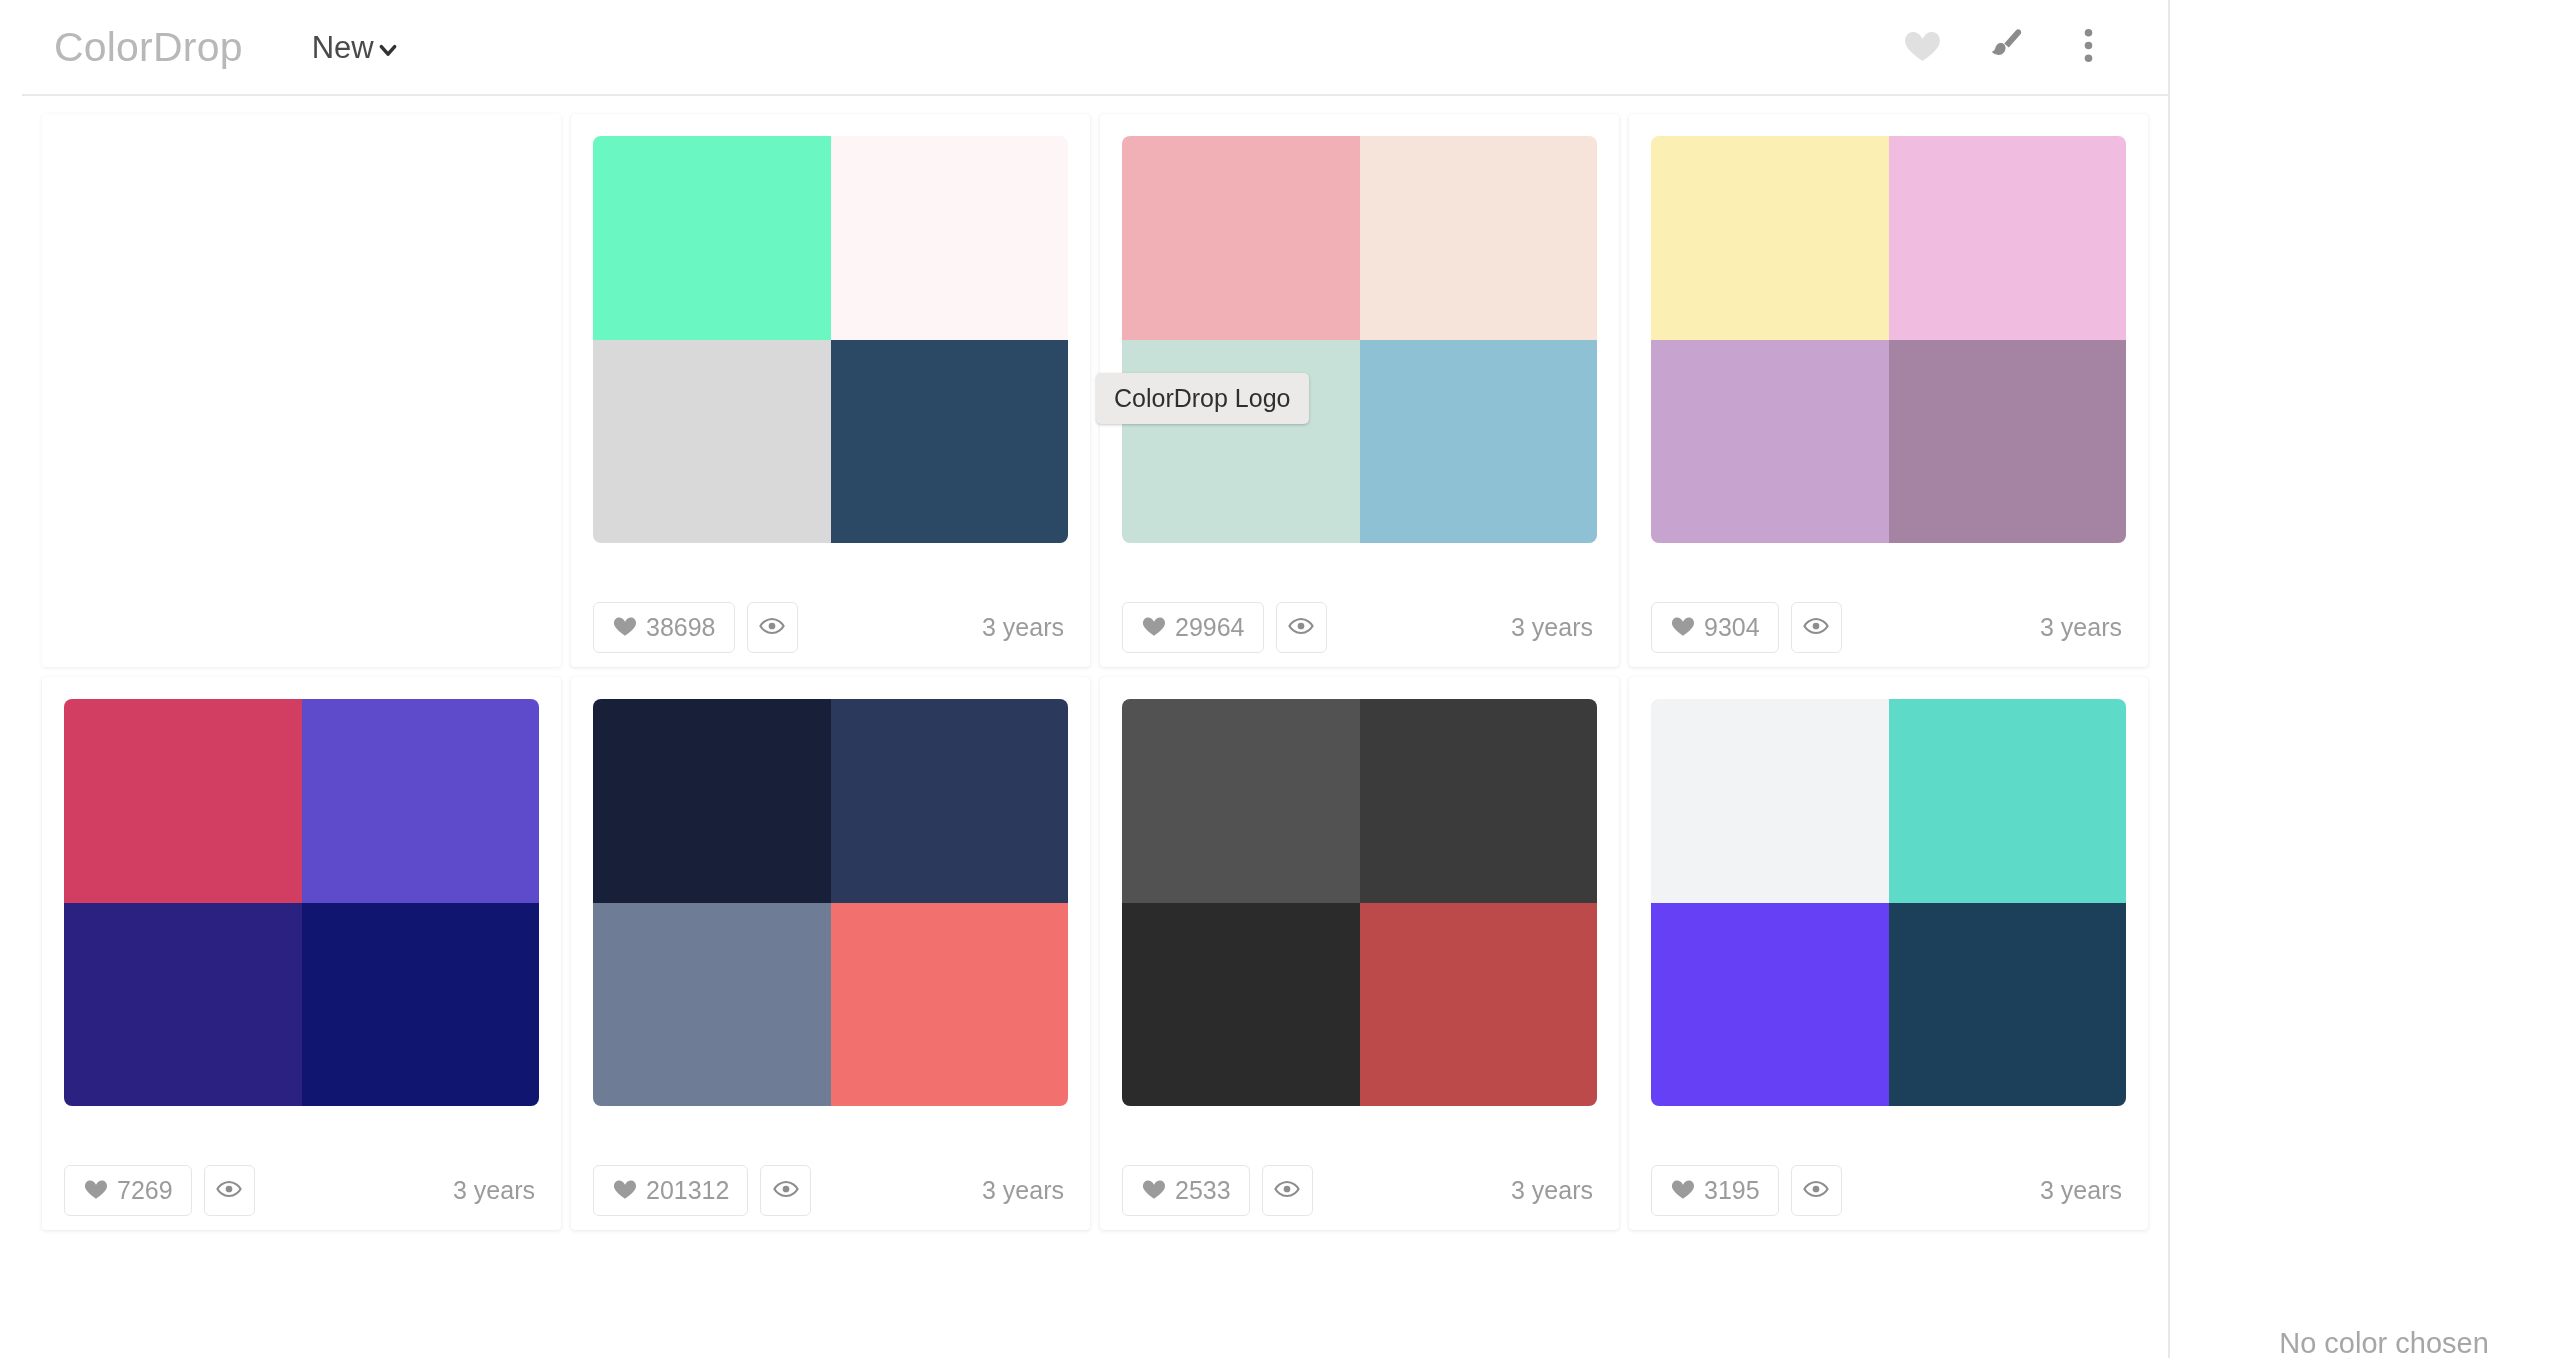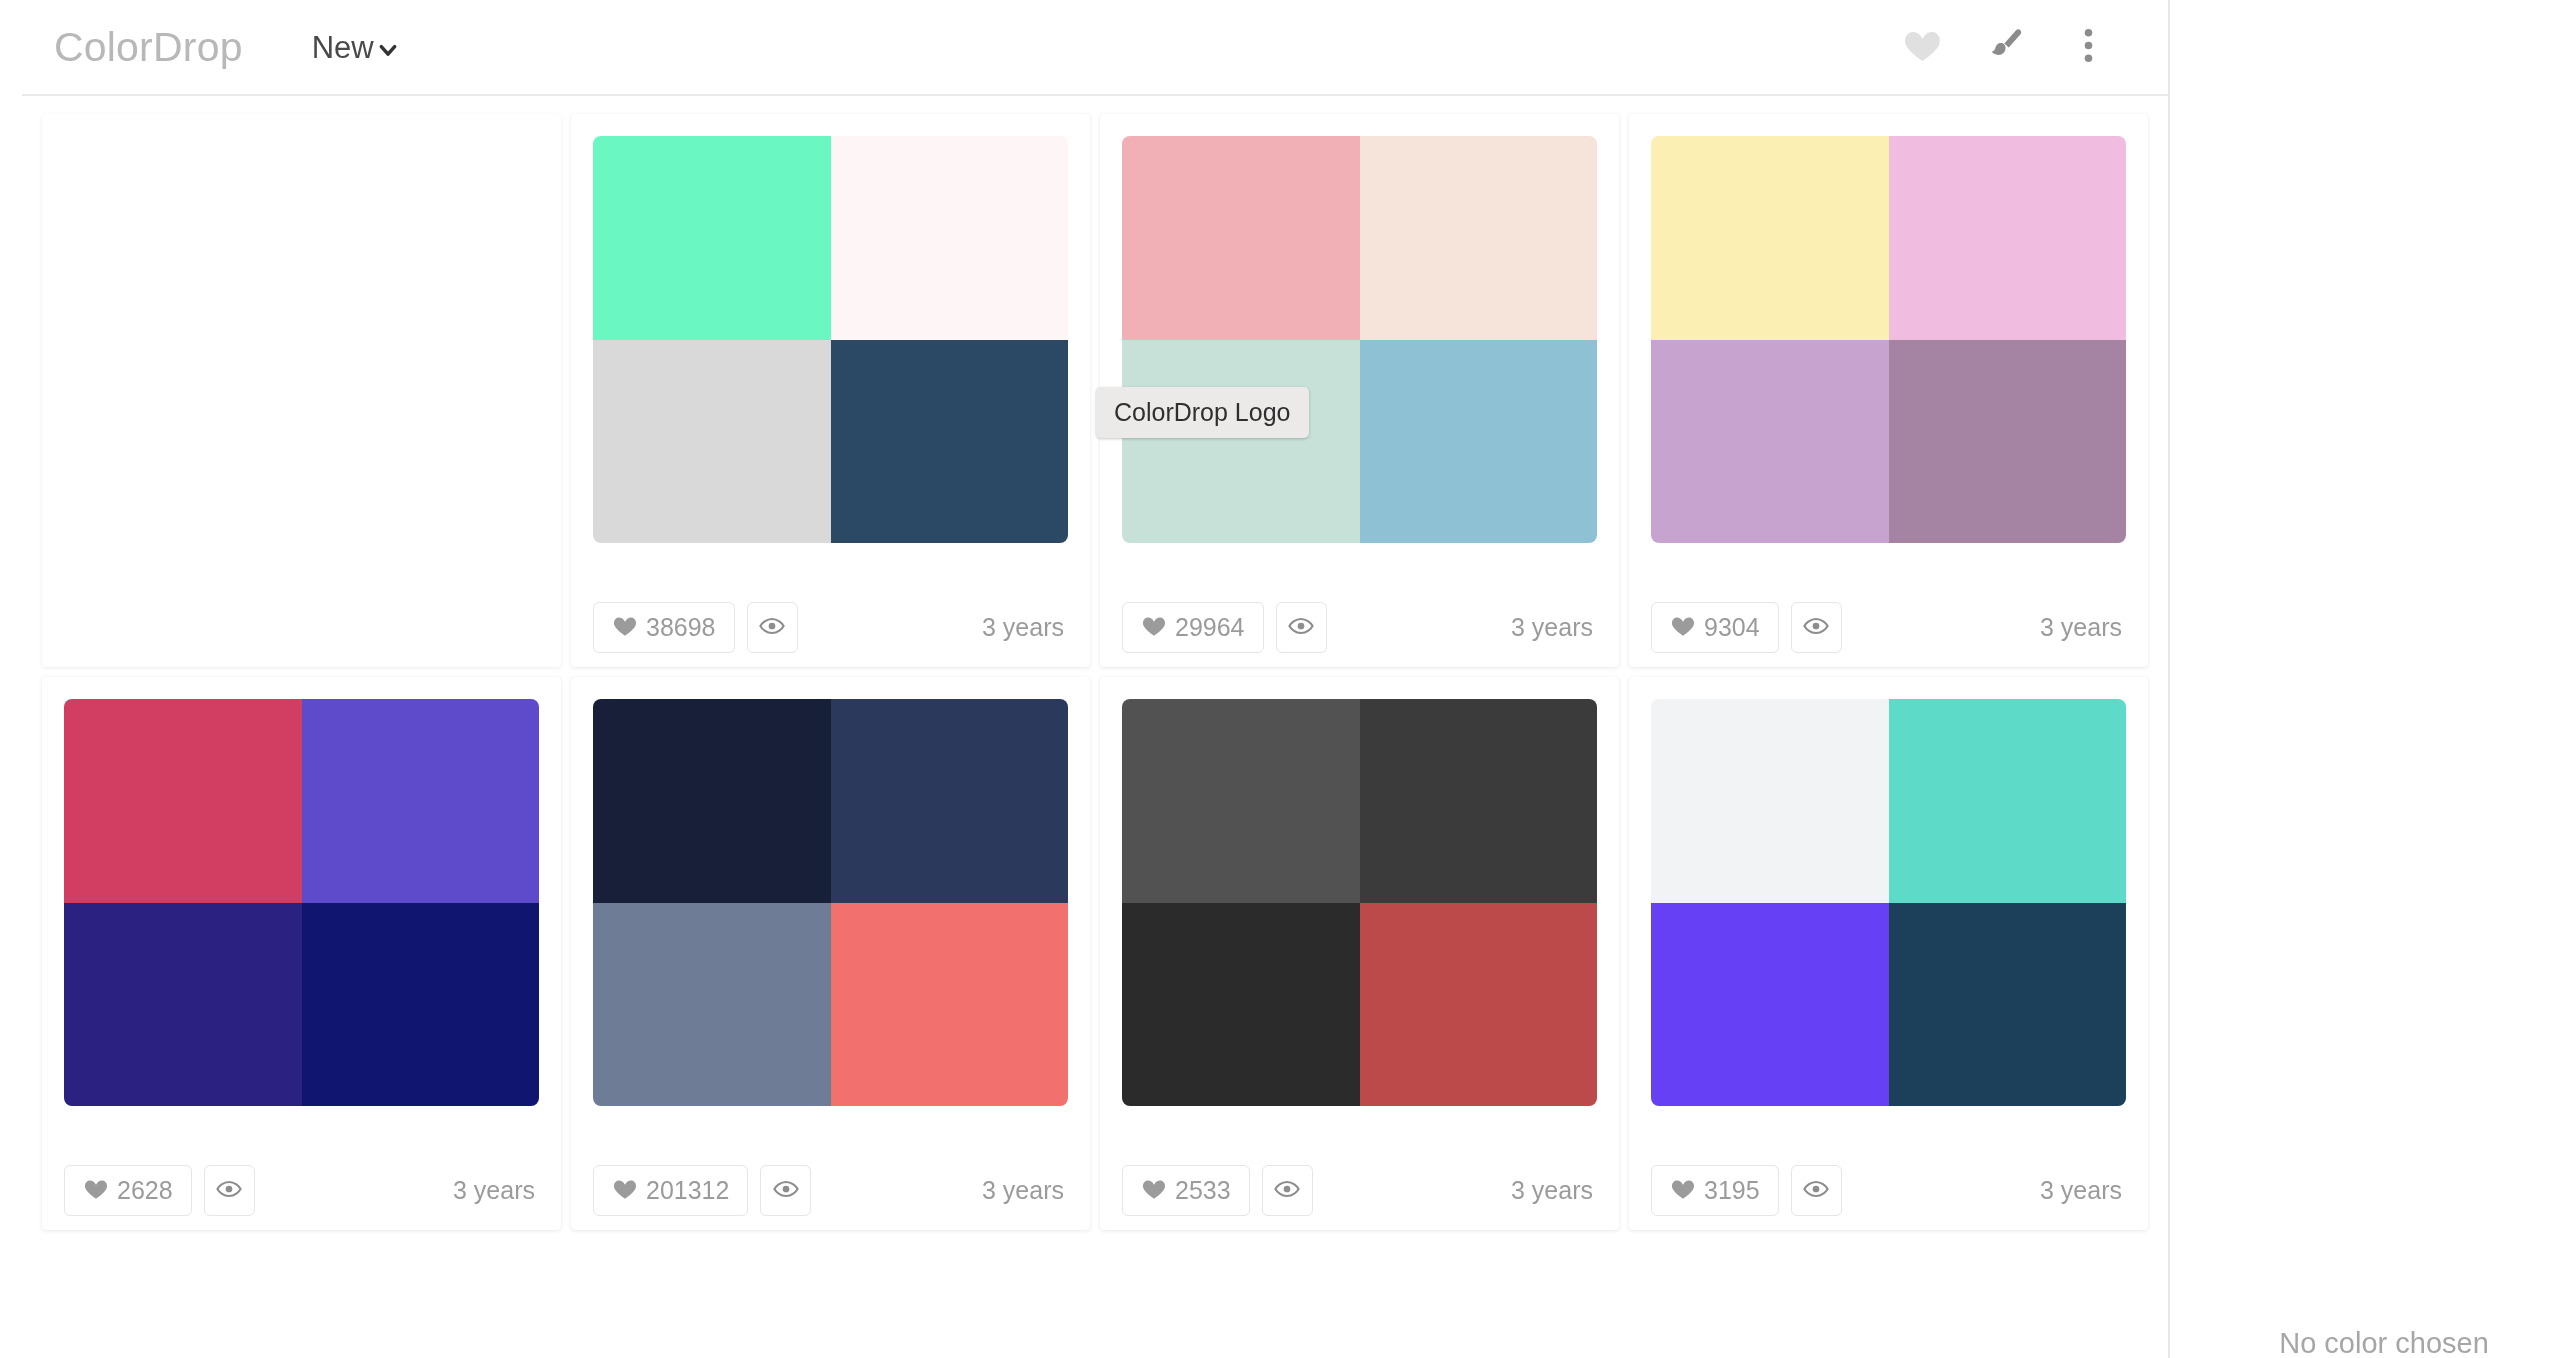--- a/index.html
+++ b/index.html
@@ -201,21 +201,21 @@
   .no-color {
     font-size: 29px;
     color: #a6a6a6;
     line-height: 1;
   }
 
   
   .tooltip {
     position: absolute;
     left: 1074px;
-    top: 387px;
+    top: 373px;
     background: #eceae9;
     color: #2f2f2f;
     font-size: 25px;
     line-height: 1;
     padding: 13px 18px;
     border-radius: 5px;
     box-shadow: 0 1px 3px rgba(0,0,0,0.22);
     white-space: nowrap;
     z-index: 40;
   }
@@ -346,21 +346,21 @@
               <span title="#d13e62" style="background: rgb(209, 62, 98);"></span>
               <span title="#5d4bcb" style="background: rgb(93, 75, 203);"></span>
               <span title="#2a2180" style="background: rgb(42, 33, 128);"></span>
               <span title="#101670" style="background: rgb(16, 22, 112);"></span>
             </div>
             <div class="card-footer">
               <div class="pill">
                 <span><svg viewBox="0 0 24 24" width="26" height="26">
                     <path d="M12 21s-7.6-4.9-9.6-9.2C.8 8.3 2.5 4.6 6 4.1c2.1-.3 3.9.8 4.8 2.2l1.2 1.8 1.2-1.8c.9-1.4 2.7-2.5 4.8-2.2 3.5.5 5.2 4.2 3.6 7.7C19.6 16.1 12 21 12 21z" fill="#9b9b9b"></path>
                   </svg></span>
-                <span class="like-count">2628</span>
+                <span class="like-count">7269</span>
               </div>
               <div class="pill square">
                 <span><svg viewBox="0 0 24 24" width="26" height="26">
                     <path d="M12 5.5C6.8 5.5 2.7 9.3 1.3 12c1.4 2.7 5.5 6.5 10.7 6.5S21.3 14.7 22.7 12C21.3 9.3 17.2 5.5 12 5.5z" fill="none" stroke="#8d8d8d" stroke-width="1.9"></path>
                     <circle cx="12" cy="12" r="3.1" fill="#8d8d8d"></circle>
                   </svg></span>
               </div>
               <div class="age">3 years</div>
             </div>
           </div>

